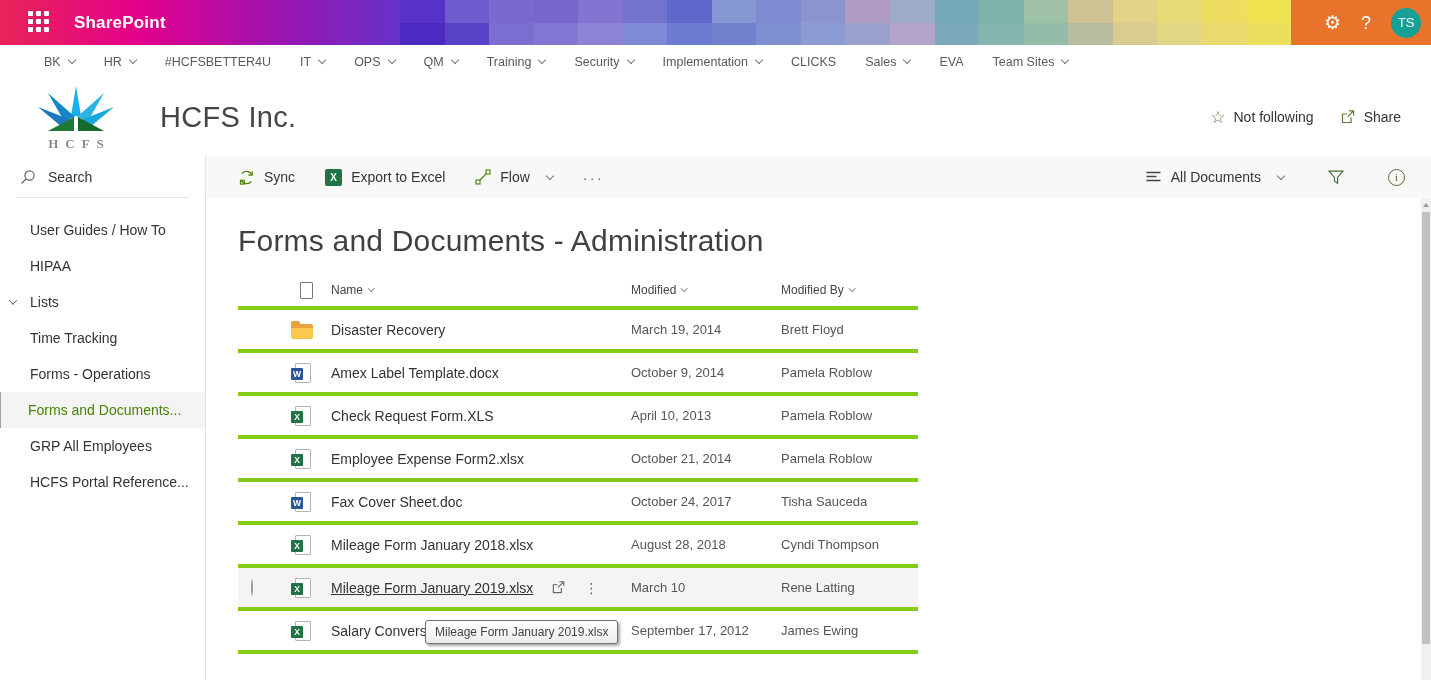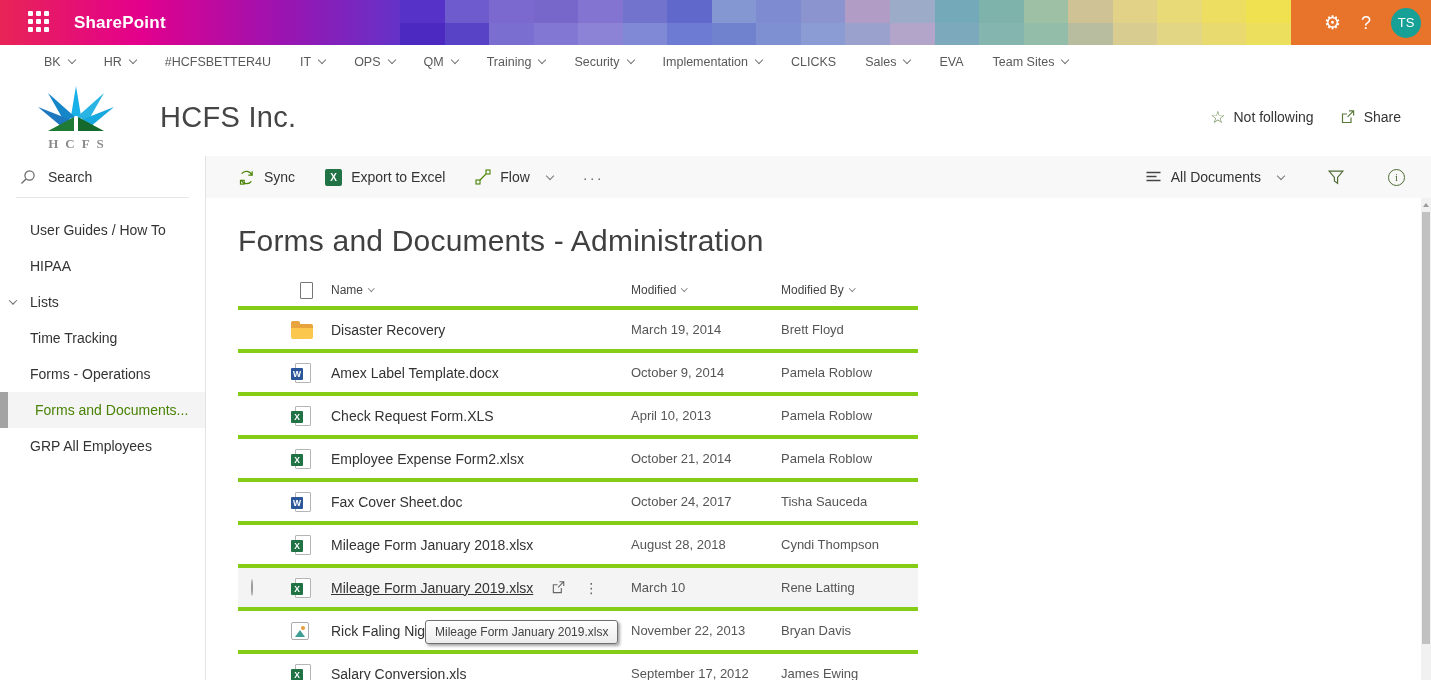--- a/index.html
+++ b/index.html
@@ -43,21 +43,21 @@
 
   
   .content { display:flex; height:524px; }
   .sidebar { width:206px; border-right:1px solid #e3e3e3; flex-shrink:0; }
   .search-row { height:42px; display:flex; align-items:center; gap:12px; margin:0 16px;
     border-bottom:1px solid #e6e6e6; padding-left:4px; font-size:14px; color:#333; cursor:pointer; }
   .side-list { margin-top:14px; }
   .side-item { position:relative; height:36px; display:flex; align-items:center;
     padding-left:30px; font-size:14px; color:#333; cursor:pointer; }
   .side-item .chev { position:absolute; left:10px; margin:0; border-color:#666; transform:rotate(45deg) translate(-1px,-1px); }
-  .side-item.selected { background:#f4f4f4; color:#498205; border-left:8px solid #a3a3a3; padding-left:27px; }
+  .side-item.selected { background:#f4f4f4; color:#498205; border-left:1px solid #a3a3a3; padding-left:27px; }
 
   .main { flex:1; position:relative; }
 
   
   .cmdbar { height:42px; background:#f8f8f8; display:flex; align-items:center;
     padding:0 26px 0 32px; }
   .cmd-btn { display:flex; align-items:center; gap:9px; font-size:14px; color:#333;
     margin-right:30px; cursor:pointer; }
   .cmd-more { font-size:15px; color:#666; letter-spacing:2px; margin-right:0; }
   .cmd-right { margin-left:auto; display:flex; align-items:center; gap:43px; }
@@ -383,20 +383,24 @@
         <div class="side-item selected">
 
           <span>Forms and Documents...</span>
         </div>
 
         <div class="side-item">
 
           <span>GRP All Employees</span>
         </div>
 
+        <div class="side-item">
+
+          <span>HCFS Portal Reference...</span>
+        </div>
       </div>
   </div>
 
   <div class="main">
 
     <div class="cmdbar">
       <div class="cmd-btn">
         <svg width="17" height="17" viewBox="0 0 18 18">
           <path d="M14.6 6.3 A6.2 6.2 0 0 0 3.9 4.9" fill="none" stroke="#498205" stroke-width="1.3"></path>
           <path d="M15 2.4 v4 h-4" fill="none" stroke="#498205" stroke-width="1.3"></path>
@@ -547,32 +551,20 @@
               <svg width="15" height="15" viewBox="0 0 16 16">
                 <path d="M11 8.5 V13.5 H2.5 V5 H7" fill="none" stroke="#666" stroke-width="1.2"></path>
                 <path d="M9 1.8 h4.6 V6.4 M13.3 2.1 L7.6 7.8" fill="none" stroke="#666" stroke-width="1.2"></path>
               </svg>
               <span class="row-overflow">⋮</span>
             </div>
             <div>March 10</div>
             <div>Rene Latting</div>
           </div>
 
-          <div class="t-row">
-            <div></div>
-            <div class="cell-center">
-              <span class="ficon image"></span>
-            </div>
-            <div class="row-namecell">
-              <span class="row-name">Rick Faling Nig</span>
-
-            </div>
-            <div>November 22, 2013</div>
-            <div>Bryan Davis</div>
-          </div>
 
           <div class="t-row">
             <div></div>
             <div class="cell-center">
               <span class="ficon excel"></span>
             </div>
             <div class="row-namecell">
               <span class="row-name">Salary Conversion.xls</span>
 
             </div>

